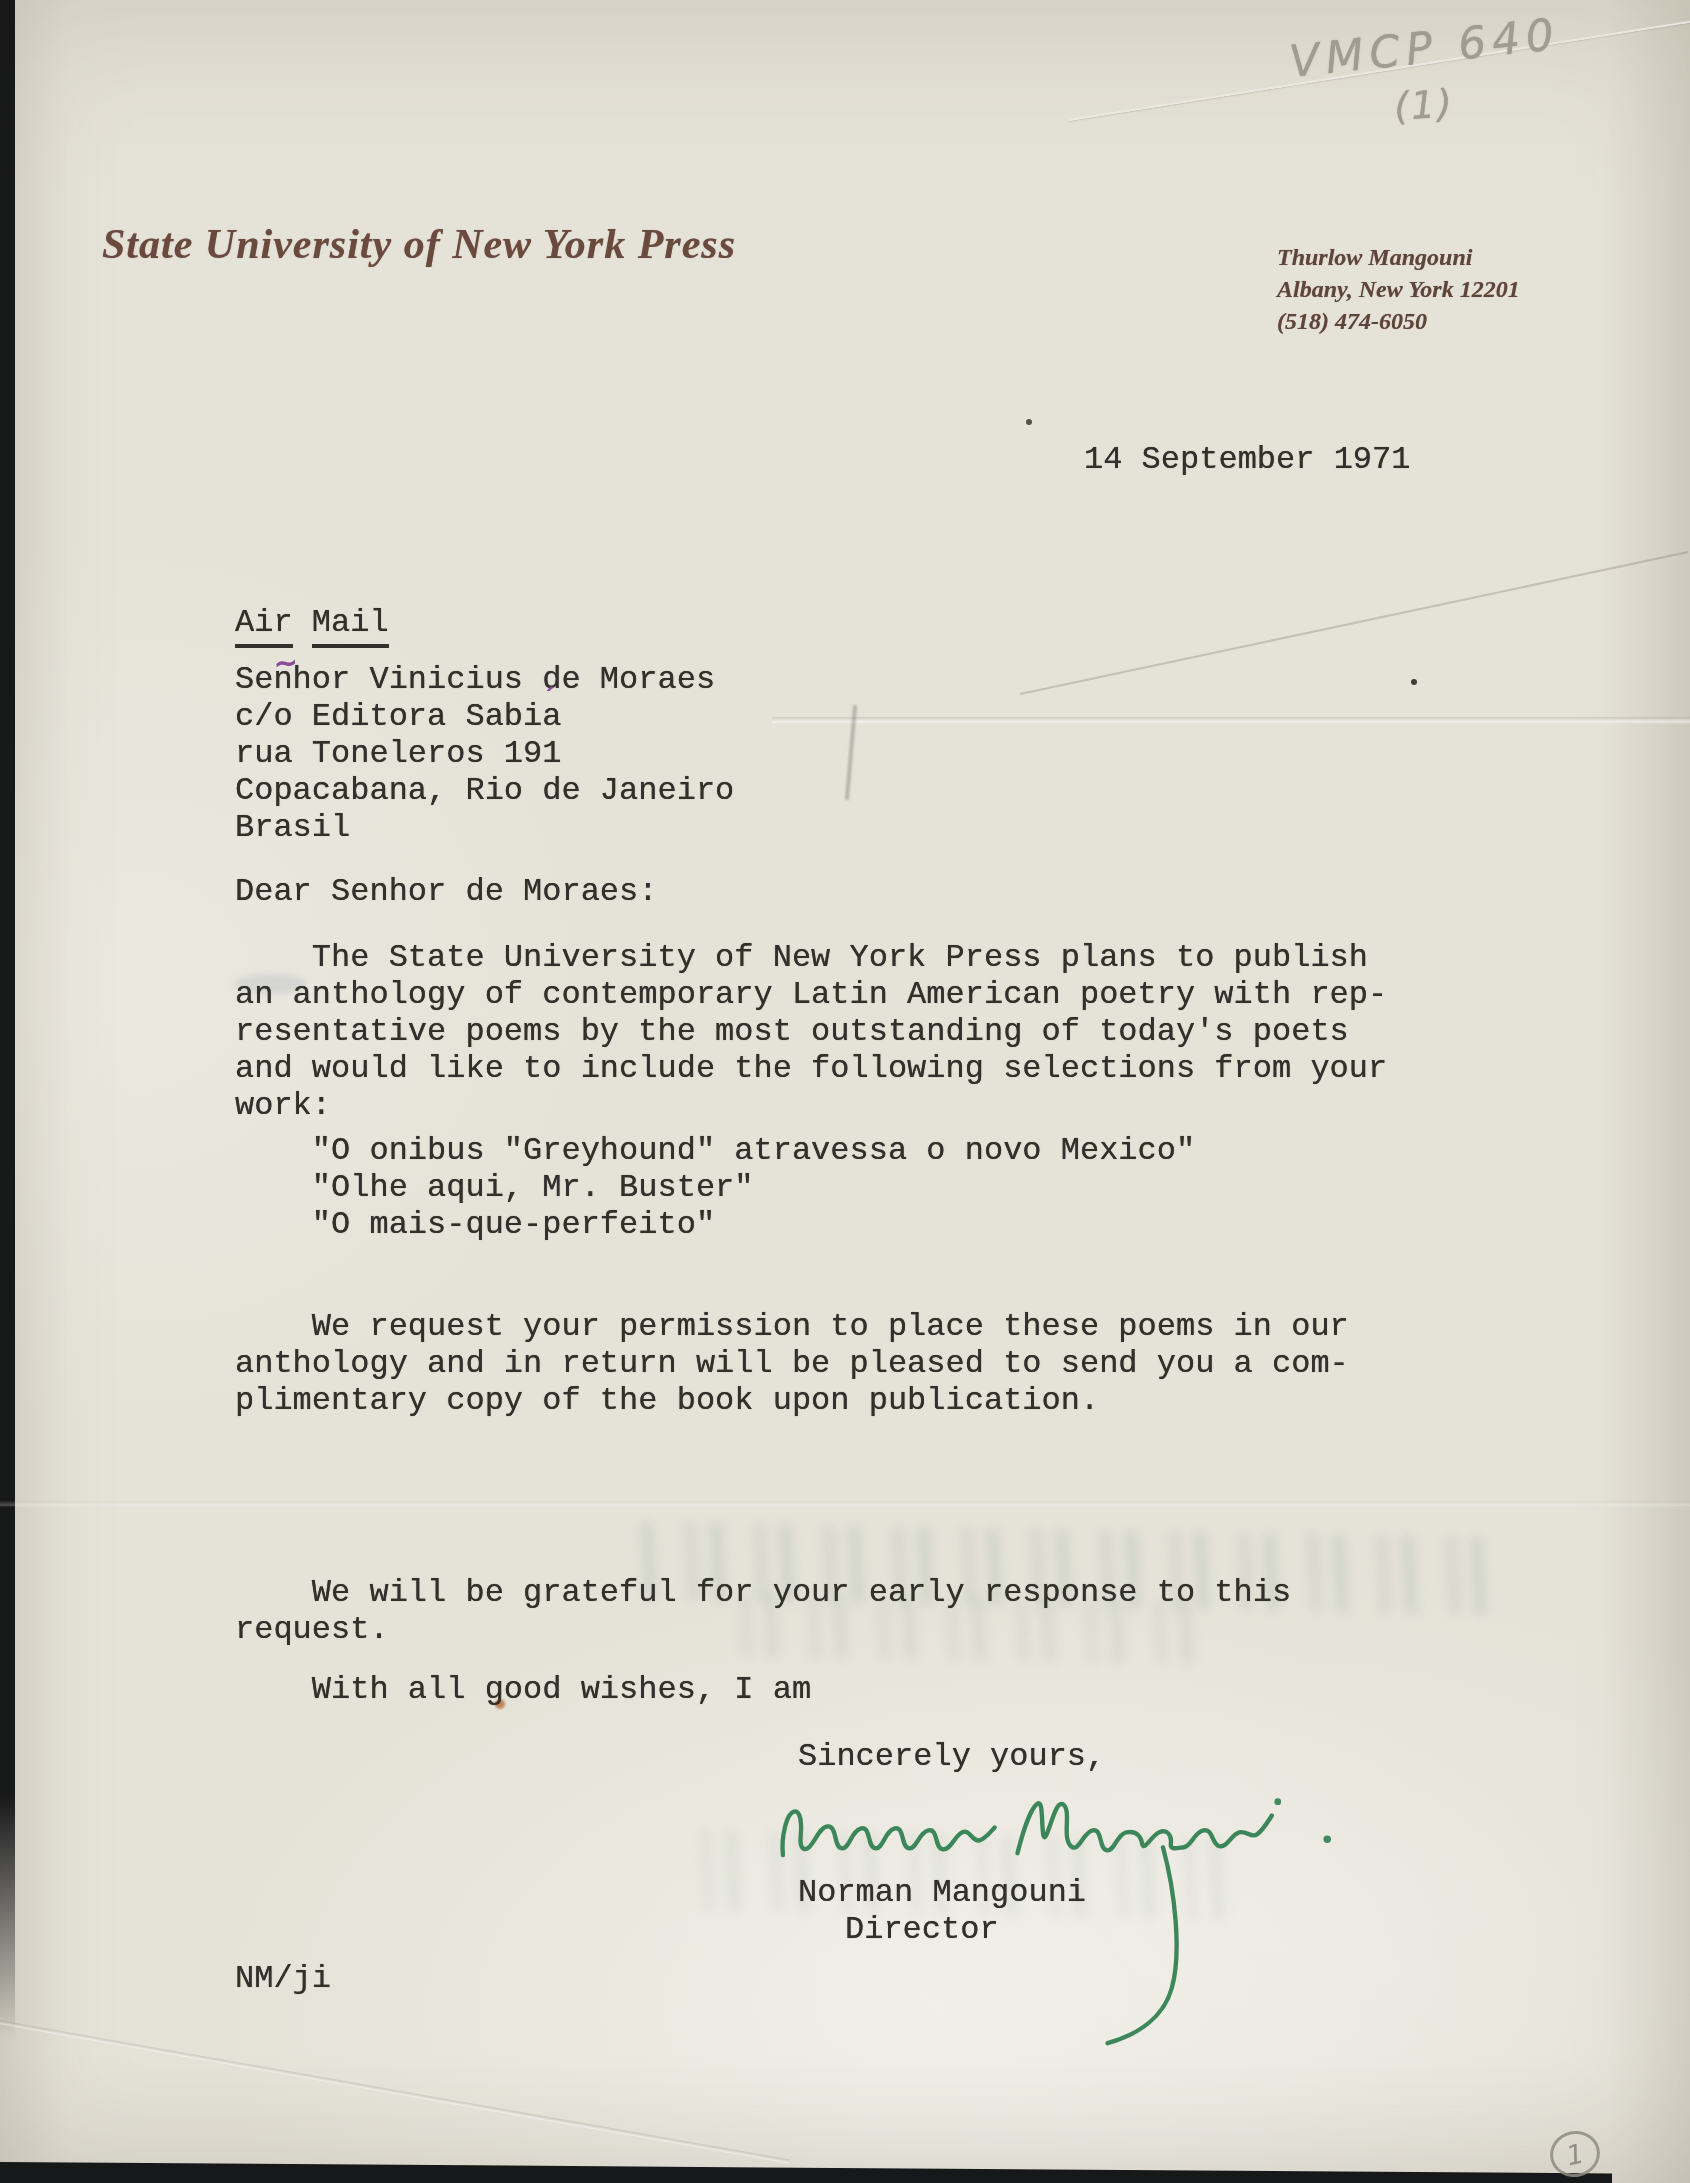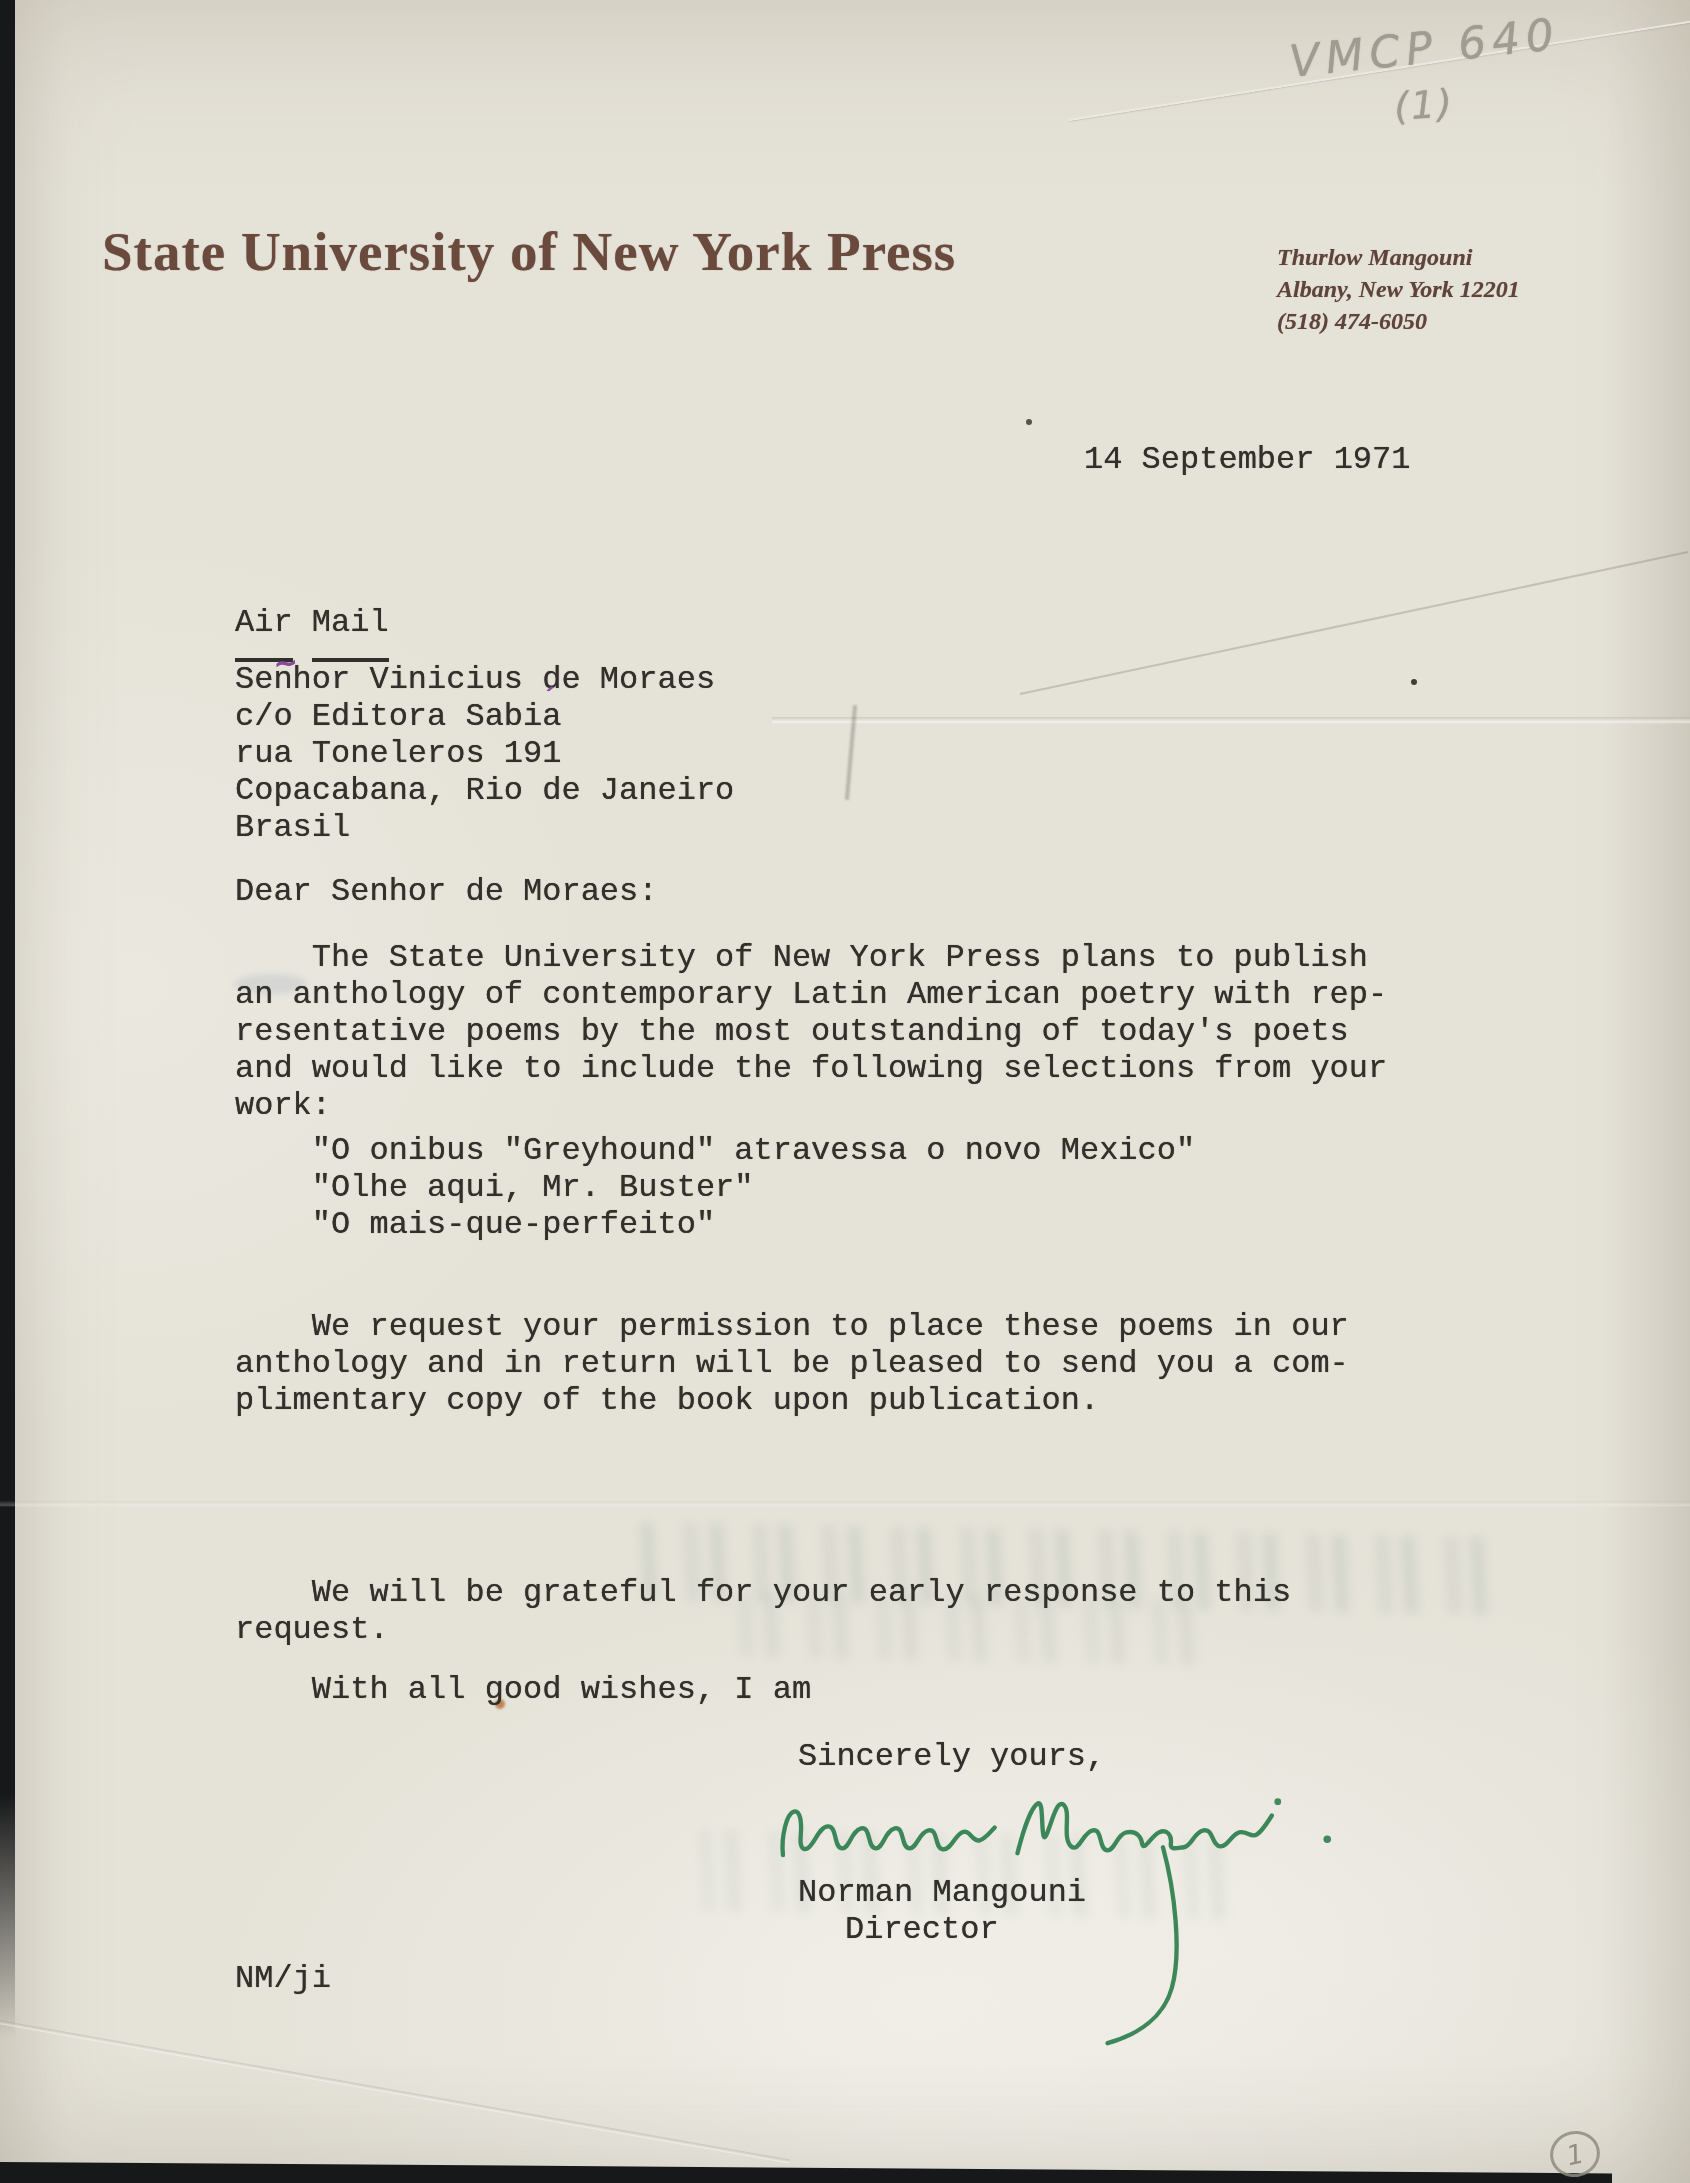--- a/index.html
+++ b/index.html
@@ -24,22 +24,22 @@
     font-size:32px;line-height:37px;
     color:#32302b;
     white-space:pre;
     text-shadow:0 0 0.7px rgba(40,38,33,.85);
     letter-spacing:0;
   }
   
   .lh-org{
     position:absolute;left:102px;top:220px;
     font-family:"Liberation Serif", serif;
-    font-weight:600;
-    font-size:55px;letter-spacing:1px;
+    font-style:italic;font-weight:600;
+    font-size:42px;letter-spacing:1px;
     color:#6b4a3e;
     text-shadow:0 0 1px rgba(107,74,62,.5);
   }
   .lh-addr{
     position:absolute;left:1277px;top:241px;
     font-family:"Liberation Serif", serif;
     font-style:italic;font-weight:600;
     font-size:24px;line-height:32px;
     color:#5f443a;
     text-shadow:0 0 0.7px rgba(95,68,58,.5);
@@ -64,21 +64,21 @@
   }
   
   .purple-mark{
     position:absolute;
     font-family:"DejaVu Sans", sans-serif;
     color:#8a4a9b;font-weight:bold;
   }
   .mark-tilde{left:273px;top:645px;font-size:30px;transform:rotate(-6deg);}
   .mark-acute{left:541px;top:683px;font-size:26px;transform:rotate(8deg);}
   
-  .u-word{border-bottom:4px solid #32302b;padding-bottom:17px;}
+  .u-word{border-bottom:4px solid #32302b;padding-bottom:3px;}
   
   .sig{position:absolute;left:767px;top:1774px;}
   
   .edge-left{
     position:absolute;left:0;top:0;width:15px;height:2039px;
     background:linear-gradient(180deg,#17181a 88%, rgba(23,24,26,0));
   }
   .edge-bottom{
     position:absolute;left:0;top:2162px;width:1612px;height:22px;
     background:#17181a;

